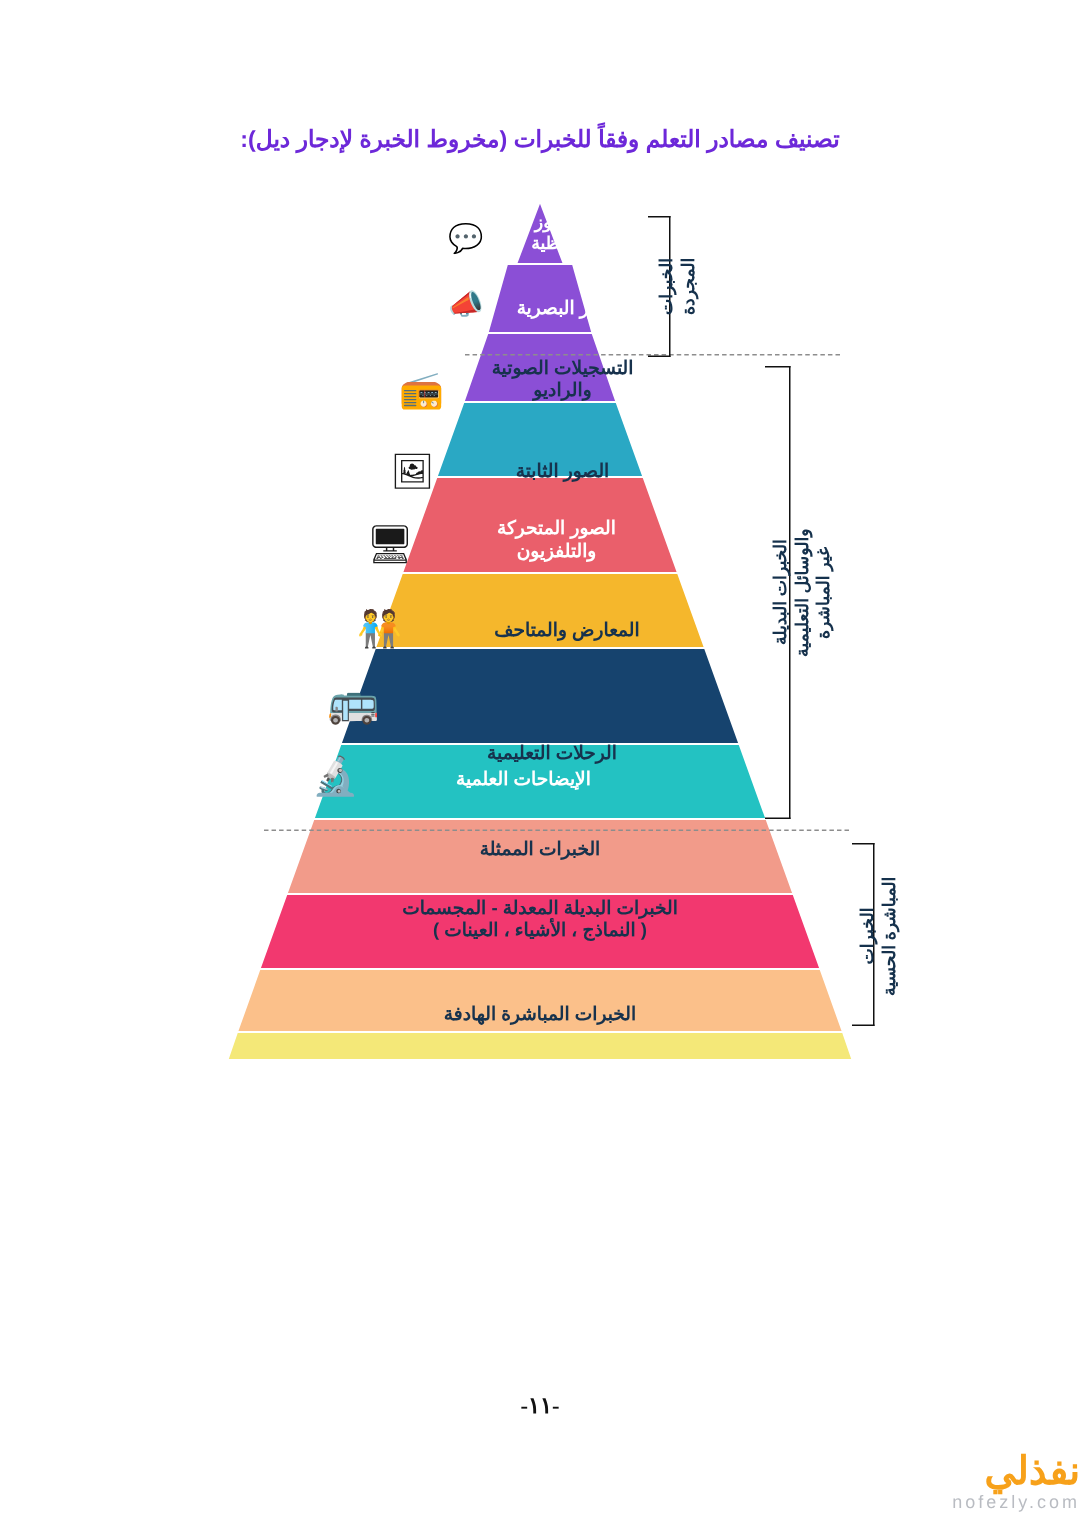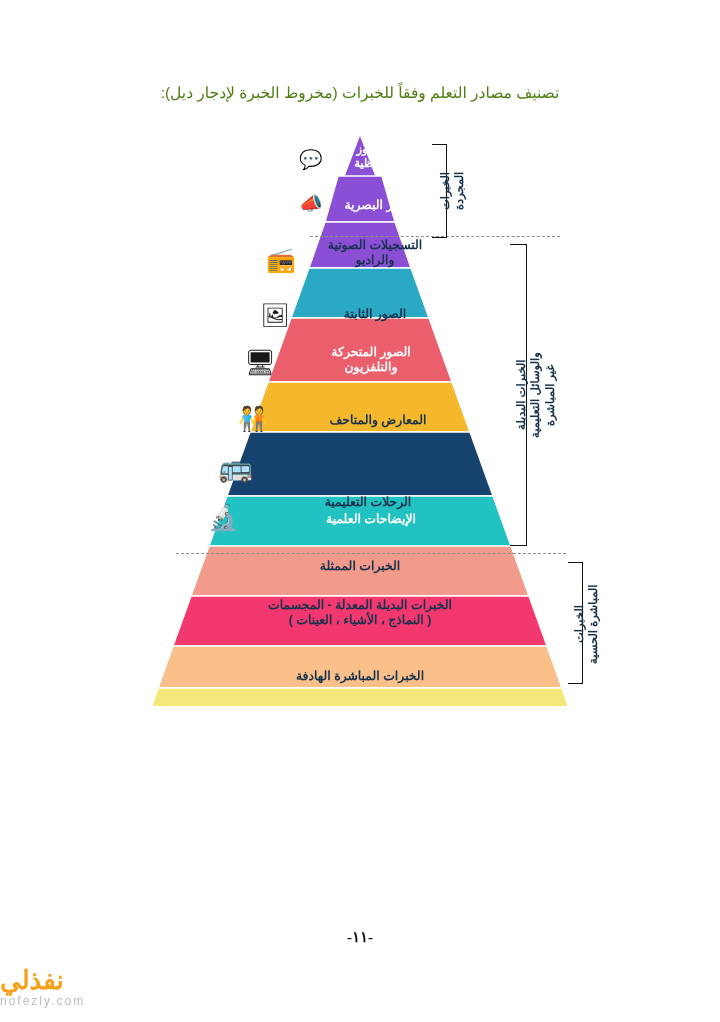--- a/index.html
+++ b/index.html
@@ -24,22 +24,22 @@
   }
 
   
   .doc-title {
     position: absolute;
     top: 84px;
     left: 0;
     right: 0;
     text-align: center;
     font-size: 15.5px;
-    font-weight: normal;
-    color: #4d7c0f;
+    font-weight: bold;
+    color: #6d28d9;
     letter-spacing: 0;
   }
 
   
   .pyramid {
     position: absolute;
     top: 126px;
     left: 0;
     width: 720px;
     height: 580px;
@@ -136,21 +136,21 @@
     color: #111;
     font-weight: bold;
   }
 
   
   .watermark {
     position: absolute;
     bottom: 14px;
     left: 0;
     right: 0;
-    text-align: left;
+    text-align: right;
   }
   .wm-main {
     font-size: 26px;
     font-weight: bold;
     color: #f7a11a;
     letter-spacing: 1px;
   }
   .wm-sub {
     font-size: 12px;
     color: #b9bcc2;
@@ -221,21 +221,21 @@
       <div class="band-label white" style="left:286px; top:219px; width:170px;">الصور المتحركة
 والتلفزيون</div>
 
       <div class="band-icon emoji" style="left:234px; top:281px; width:38px; font-size:24px;">🧑‍🤝‍🧑</div>
       <div class="band-label" style="left:280px; top:287px; width:196px;">المعارض والمتاحف</div>
 
       <div class="band-icon emoji" style="left:212px; top:328px; width:48px; font-size:28px;">🚌</div>
       <div class="band-label" style="left:270px; top:337px; width:196px;margin-top:32px;">الرحلات التعليمية</div>
 
       <div class="band-icon emoji" style="left:200px; top:379px; width:48px; font-size:25px;">🔬</div>
-      <div class="band-label white" style="left:266px; top:386px; width:210px;">الإيضاحات العلمية</div>
+      <div class="band-label white" style="left:244px; top:386px; width:210px;">الإيضاحات العلمية</div>
 
       <div class="band-label" style="left:200px; top:433px; width:320px;">الخبرات الممثلة</div>
 
       <div class="band-label" style="left:160px; top:543px; width:400px;">الخبرات المباشرة الهادفة</div>
 
       <div class="band-label" style="left:170px; top:472px; width:380px;">الخبرات البديلة المعدلة - المجسمات
 ( النماذج ، الأشياء ، العينات )</div>
     </div>
 
     <div class="bracket" style="left:432px; top:18px; width:14px; height:92px;"></div>

